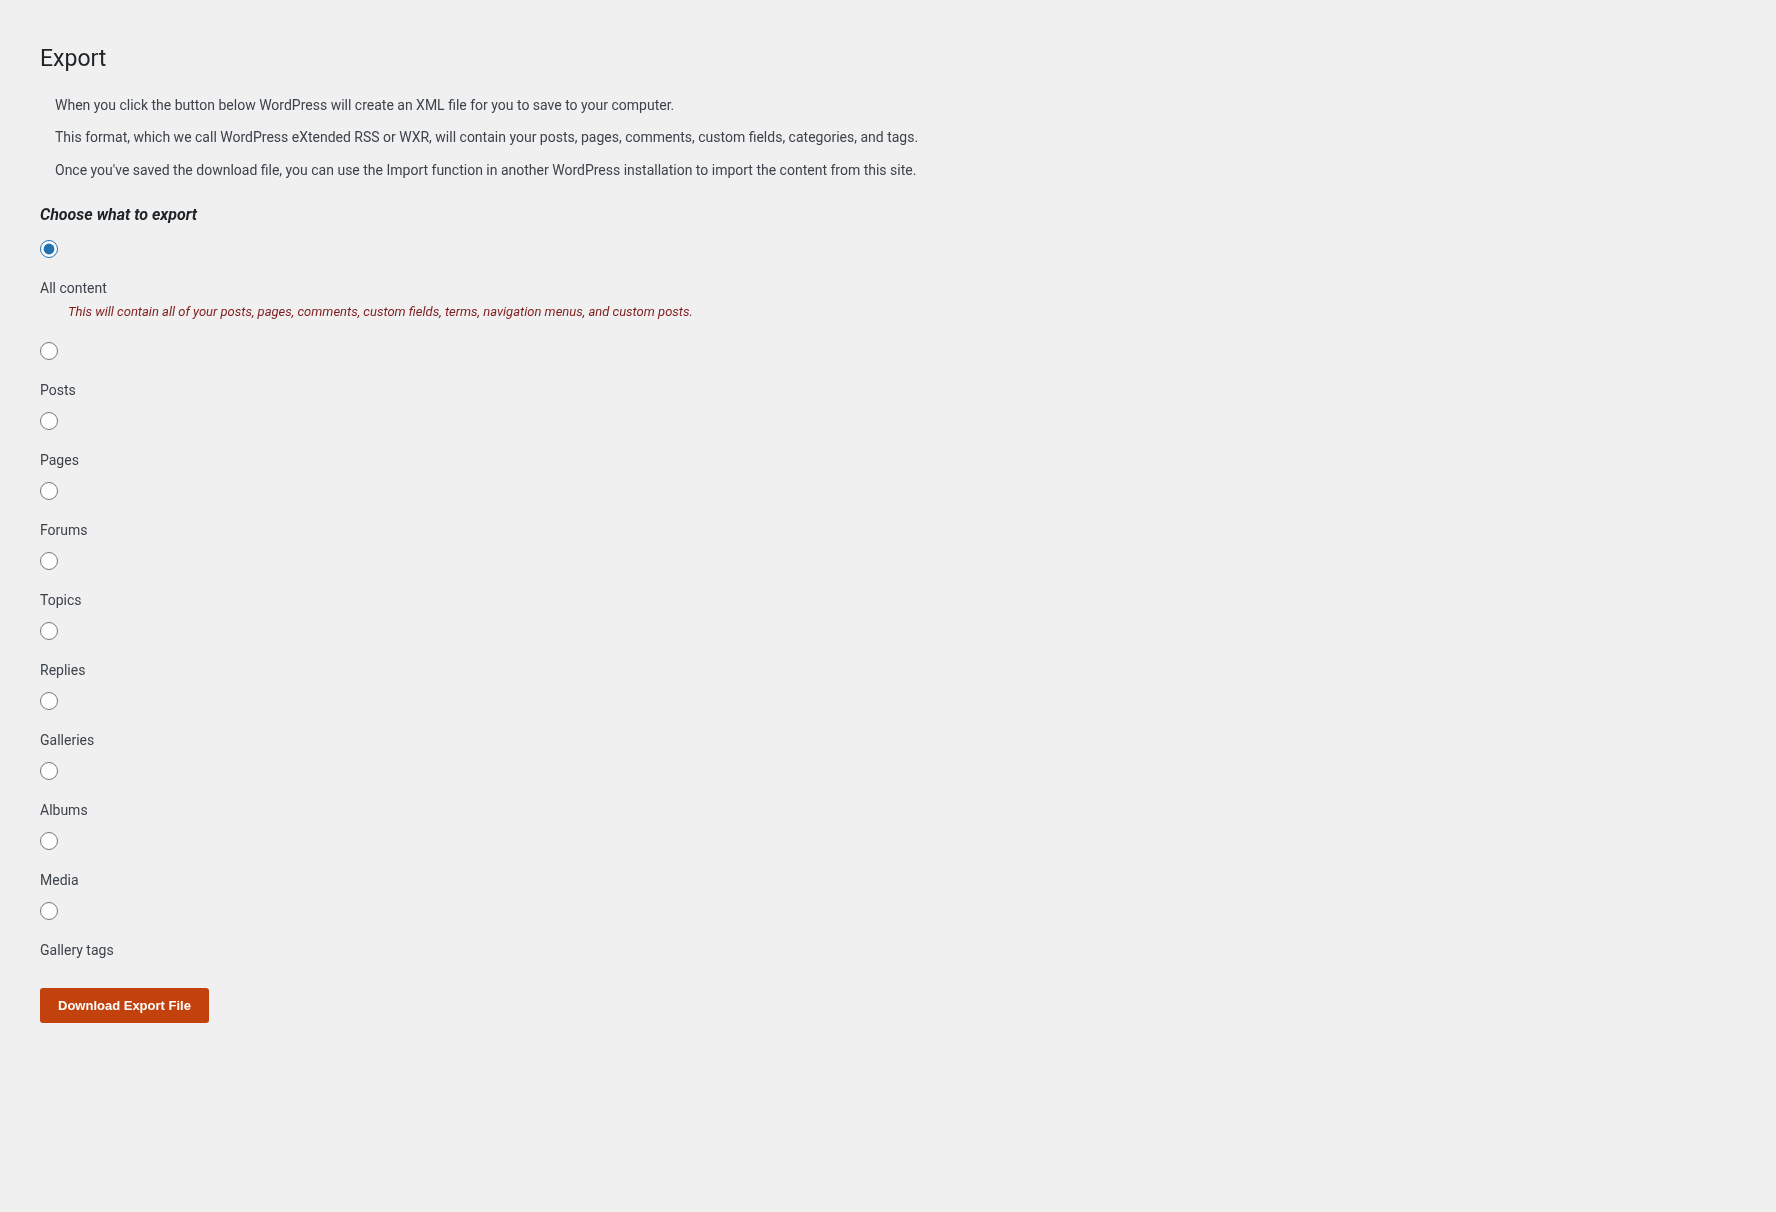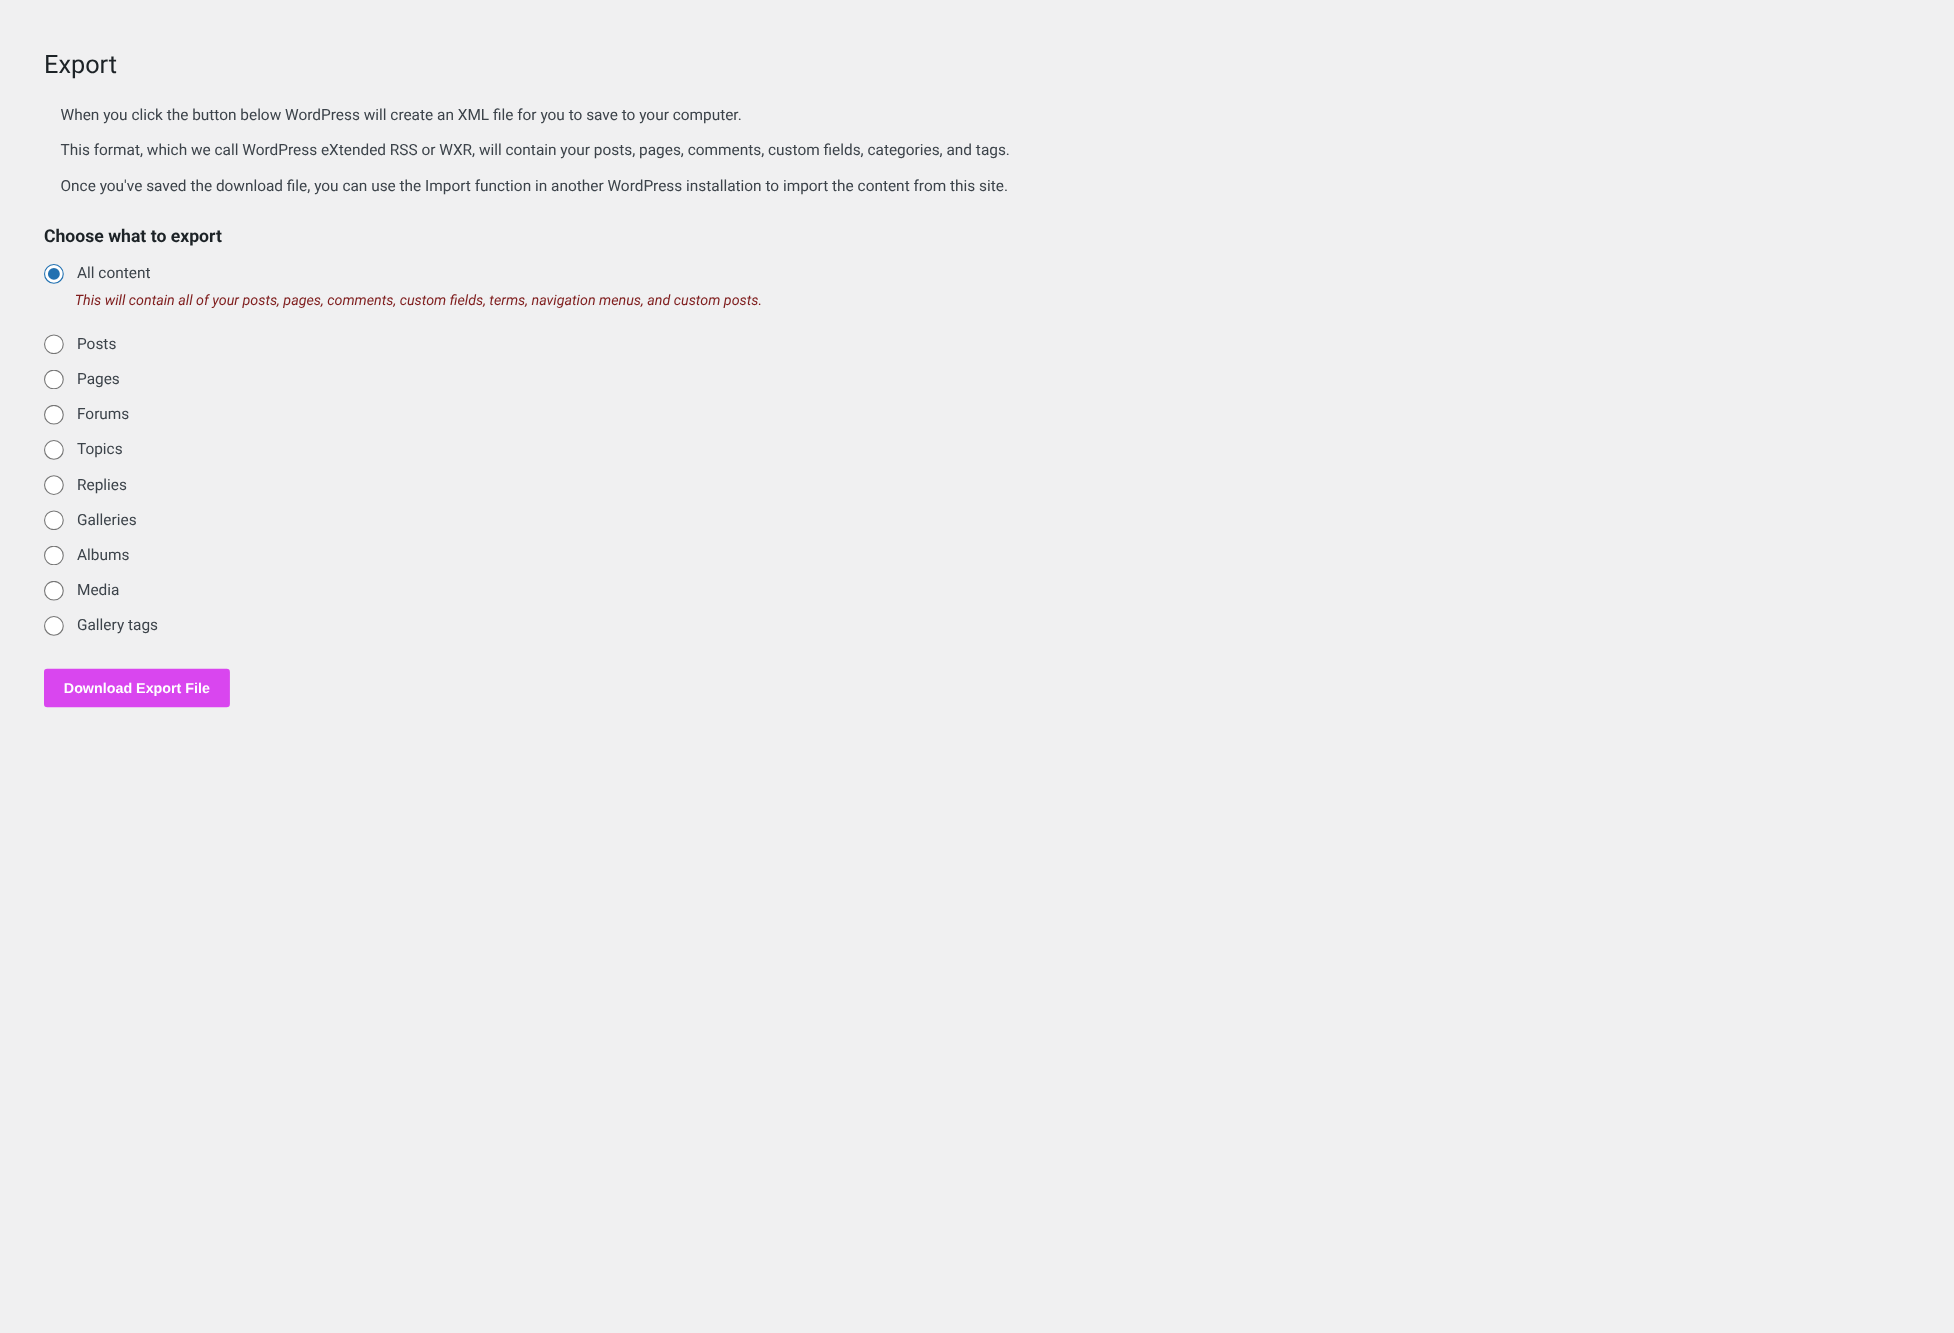--- a/index.html
+++ b/index.html
@@ -37,33 +37,34 @@
       font-size: 14px;
       margin-left: 15px;
     }
 
     .section-title {
       font-size: 16px;
       font-weight: 700;
       color: #1d2327;
       margin-top: 24px;
       margin-bottom: 16px;
+      font-style: italic;
     }
 
     .radio-group {
       display: flex;
       flex-direction: column;
       gap: 14px;
     }
 
     .radio-item {
       display: flex;
-      align-items: center;
-      gap: 12px;
+      gap: 22px;
       cursor: pointer;
+      flex-direction: column;
     }
 
     .radio-item input[type="radio"] {
       width: 18px;
       height: 18px;
       cursor: pointer;
       accent-color: #2271b1;
       flex-shrink: 0;
     }
 
@@ -78,21 +79,21 @@
       color: #7f1d1d;
       font-size: 13px;
       margin-top: 6px;
       margin-bottom: 6px;
       margin-left: 28px;
       line-height: 1.5;
     }
 
     .download-button {
       margin-top: 30px;
-      background-color: #d946ef;
+      background-color: #c2410c;
       color: #ffffff;
       border: none;
       border-radius: 3px;
       padding: 8px 18px;
       font-size: 13px;
       font-weight: 600;
       cursor: pointer;
       line-height: 1.5;
     }
   </style>

